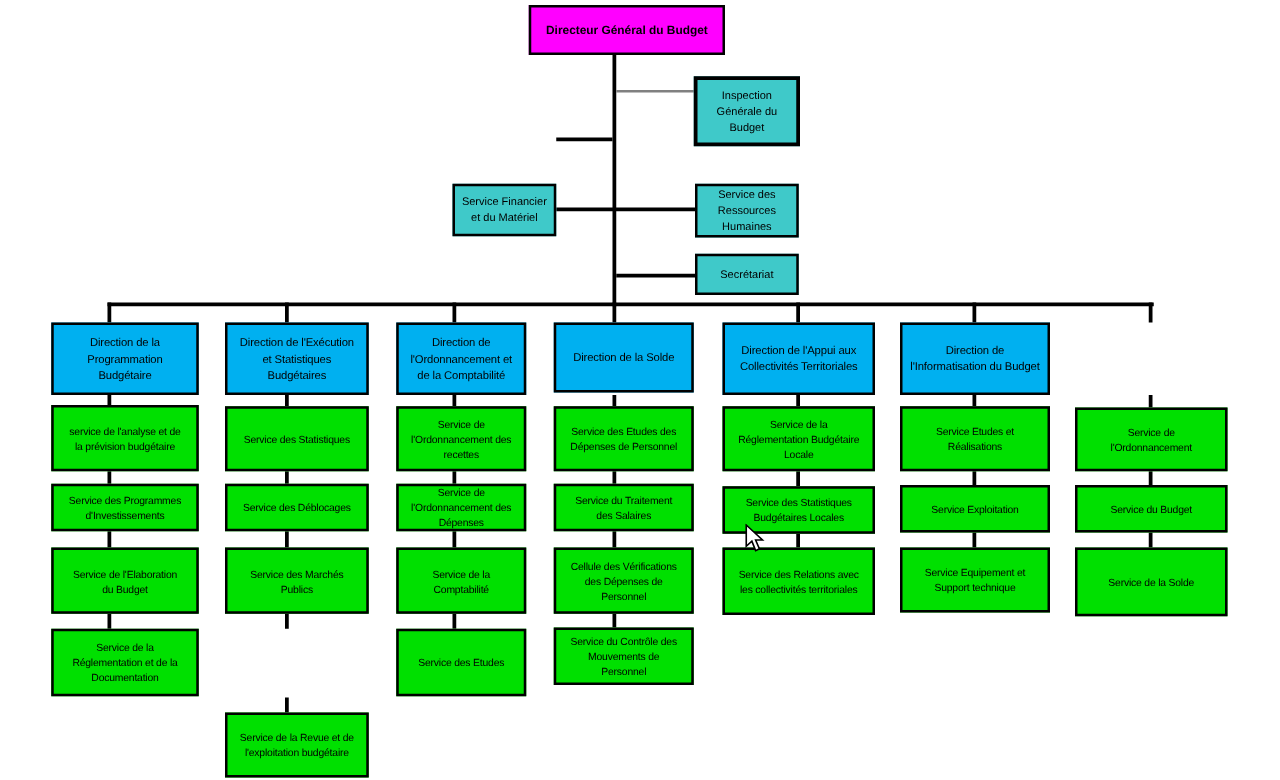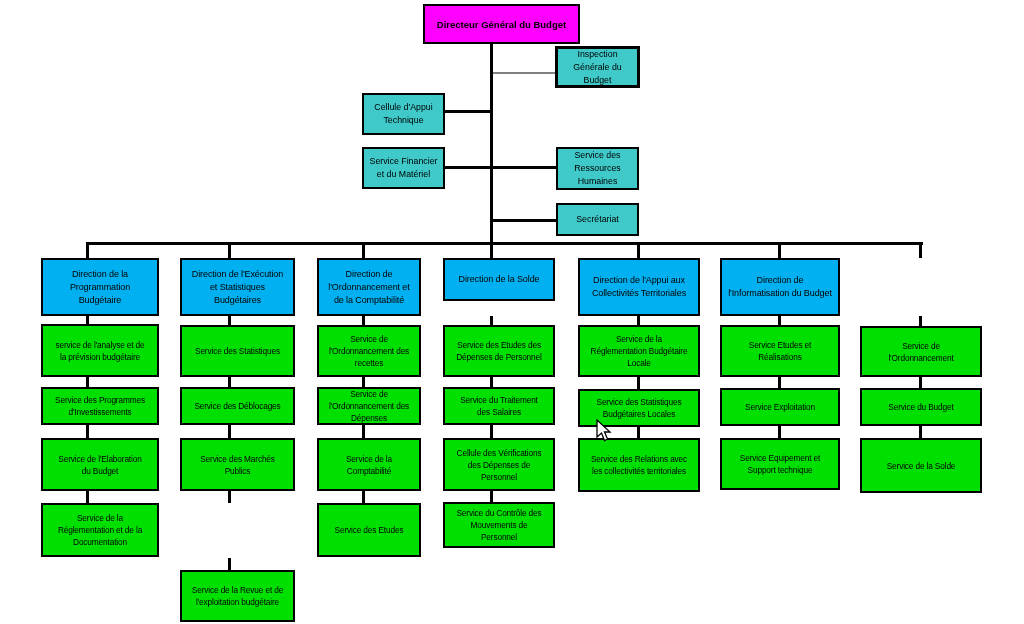--- a/index.html
+++ b/index.html
@@ -81,42 +81,40 @@
   <div class="line" style="left:778px;top:316px;width:3px;height:9px"></div>
   <div class="line" style="left:778px;top:377px;width:3px;height:11px"></div>
   <div class="line" style="left:778px;top:426px;width:3px;height:12px"></div>
 
   <div class="line" style="left:919px;top:316px;width:3px;height:10px"></div>
   <div class="line" style="left:919px;top:377px;width:3px;height:11px"></div>
   <div class="line" style="left:919px;top:426px;width:3px;height:12px"></div>
 
   <div class="box root" style="left:423px;top:4px;width:157px;height:40px">Directeur Général du Budget</div>
 
-  <div class="box staff b3" style="left:555px;top:46px;width:85px;height:42px">Inspection
+  <div class="box staff b3" style="left:555px;top:61px;width:85px;height:56px">Inspection
 Générale du
 Budget</div>
-  <div class="box staff" style="left:362px;top:93px;width:83px;height:42px">Cellule d'Appui
-Technique</div>
   <div class="box staff" style="left:362px;top:147px;width:83px;height:42px">Service Financier
 et du Matériel</div>
   <div class="box staff" style="left:556px;top:147px;width:83px;height:43px">Service des
 Ressources
 Humaines</div>
   <div class="box staff" style="left:556px;top:203px;width:83px;height:33px">Secrétariat</div>
 
   <div class="box direction" style="left:41px;top:258px;width:118px;height:58px">Direction de la
 Programmation
 Budgétaire</div>
   <div class="box direction" style="left:180px;top:258px;width:115px;height:58px">Direction de l'Exécution
 et Statistiques
 Budgétaires</div>
   <div class="box direction" style="left:317px;top:258px;width:104px;height:58px">Direction de
 l'Ordonnancement et
 de la Comptabilité</div>
-  <div class="box direction" style="left:443px;top:258px;width:112px;height:43px">Direction de la Solde</div>
+  <div class="box direction" style="left:443px;top:258px;width:112px;height:56px">Direction de la Solde</div>
   <div class="box direction" style="left:578px;top:258px;width:122px;height:58px">Direction de l'Appui aux
 Collectivités Territoriales</div>
   <div class="box direction" style="left:720px;top:258px;width:120px;height:58px">Direction de
 l'Informatisation du Budget</div>
 
   <div class="box service" style="left:41px;top:324px;width:118px;height:53px">service de l'analyse et de
 la prévision budgétaire</div>
   <div class="box service" style="left:41px;top:387px;width:118px;height:38px">Service des Programmes
 d'Investissements</div>
   <div class="box service" style="left:41px;top:438px;width:118px;height:53px">Service de l'Elaboration

